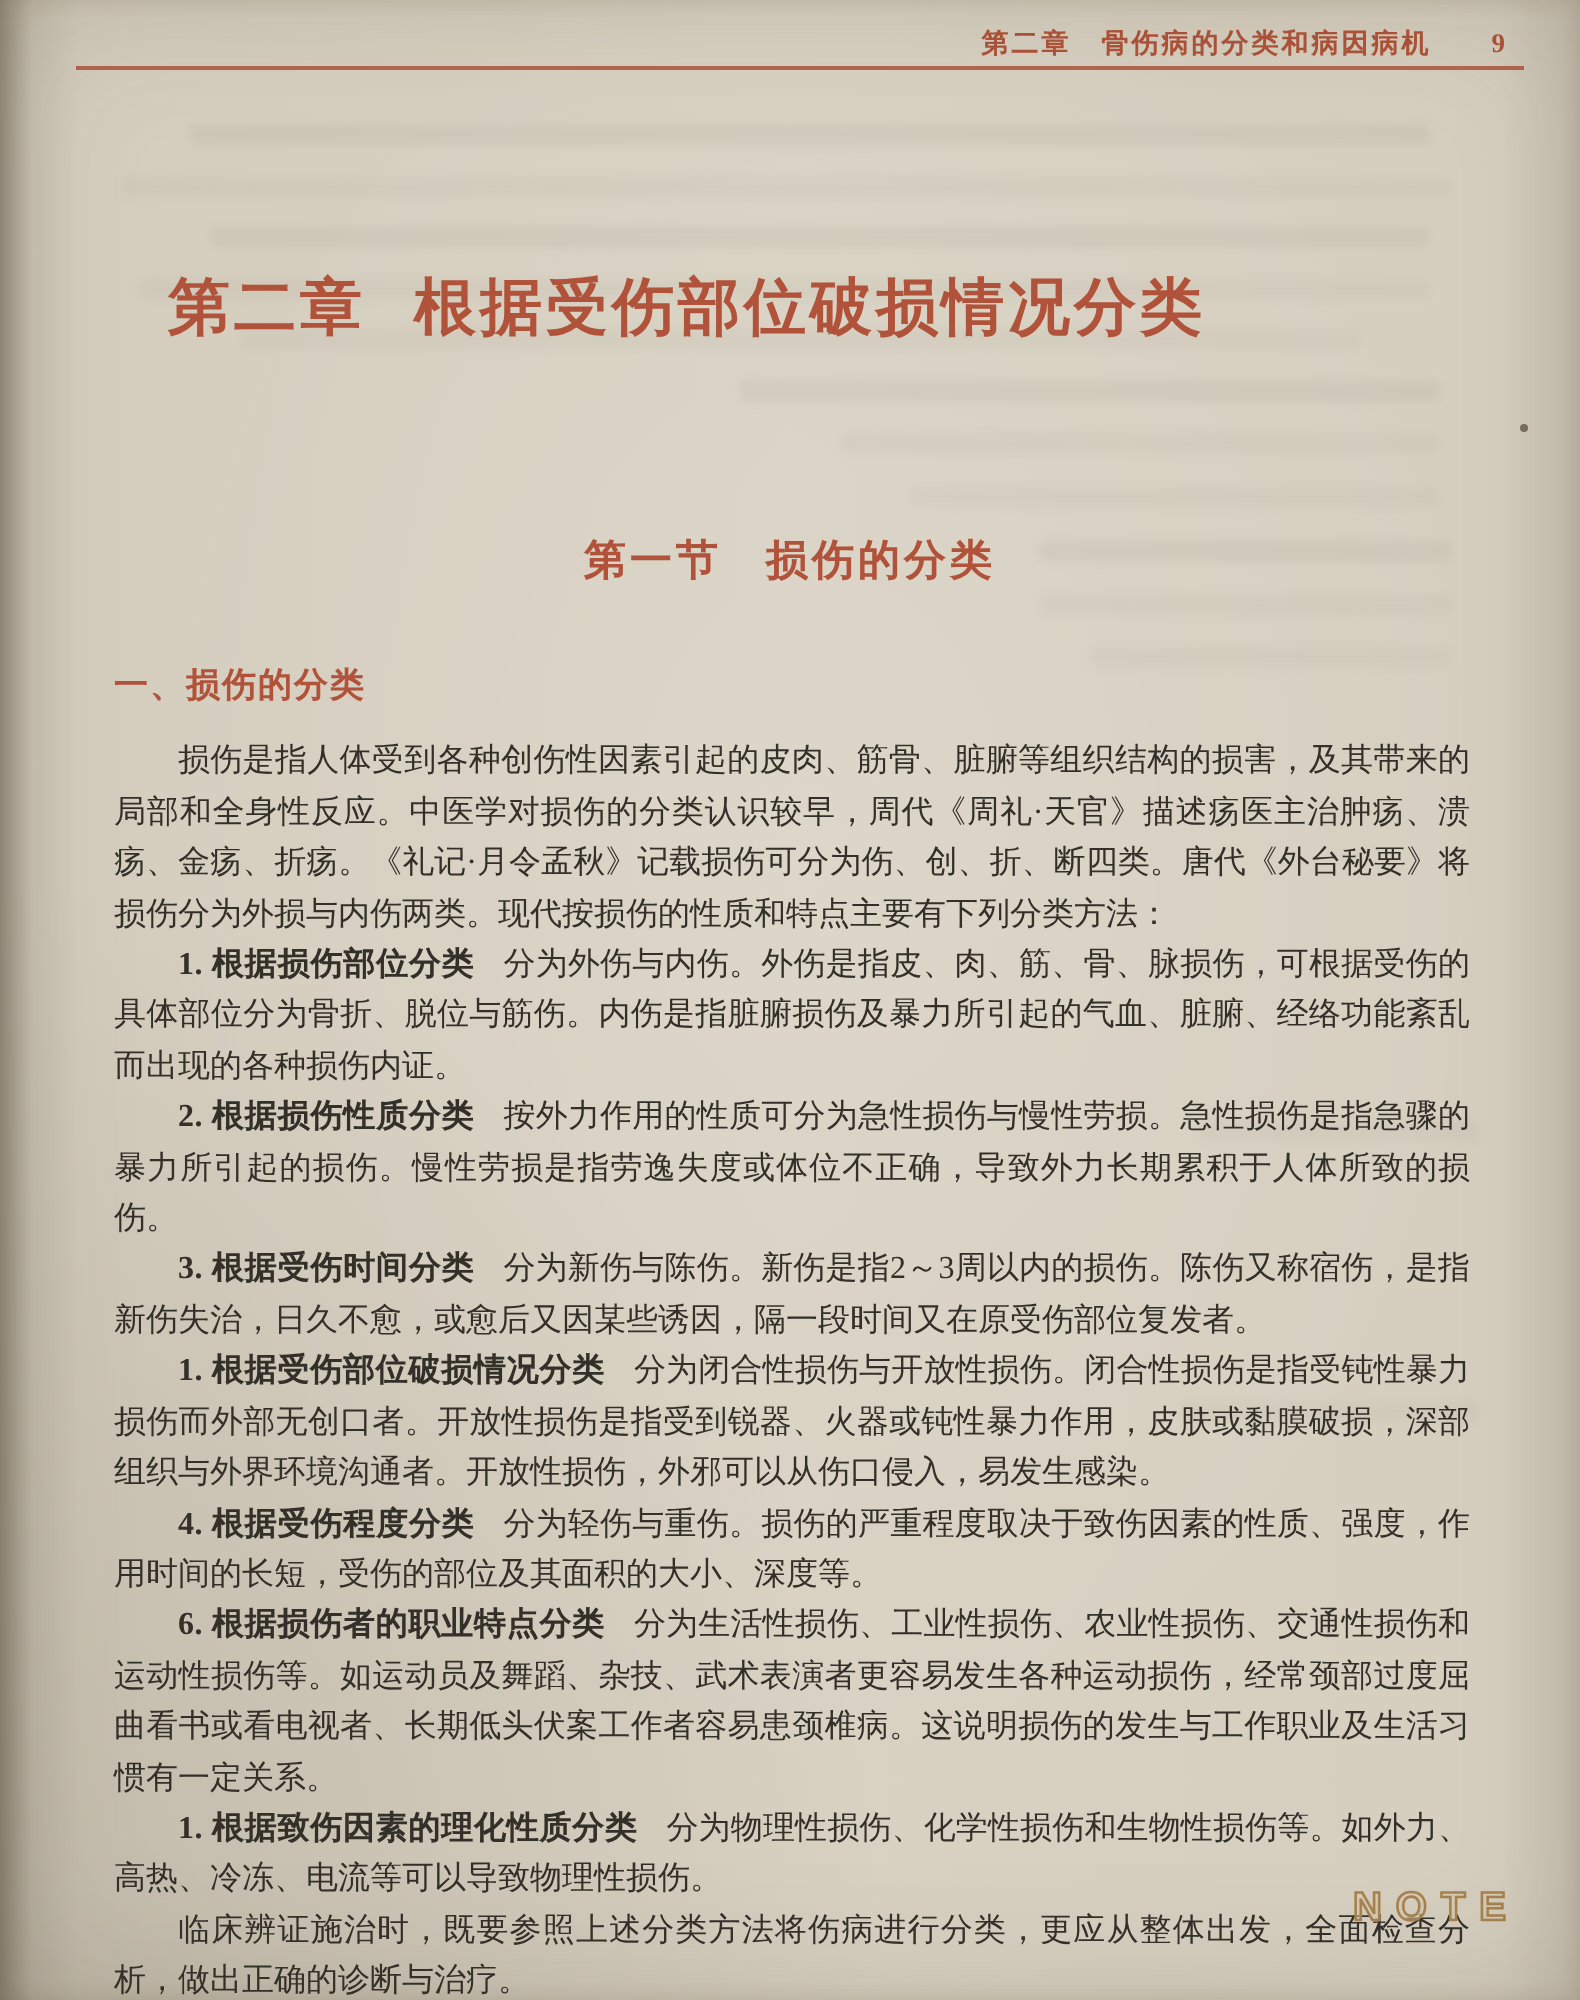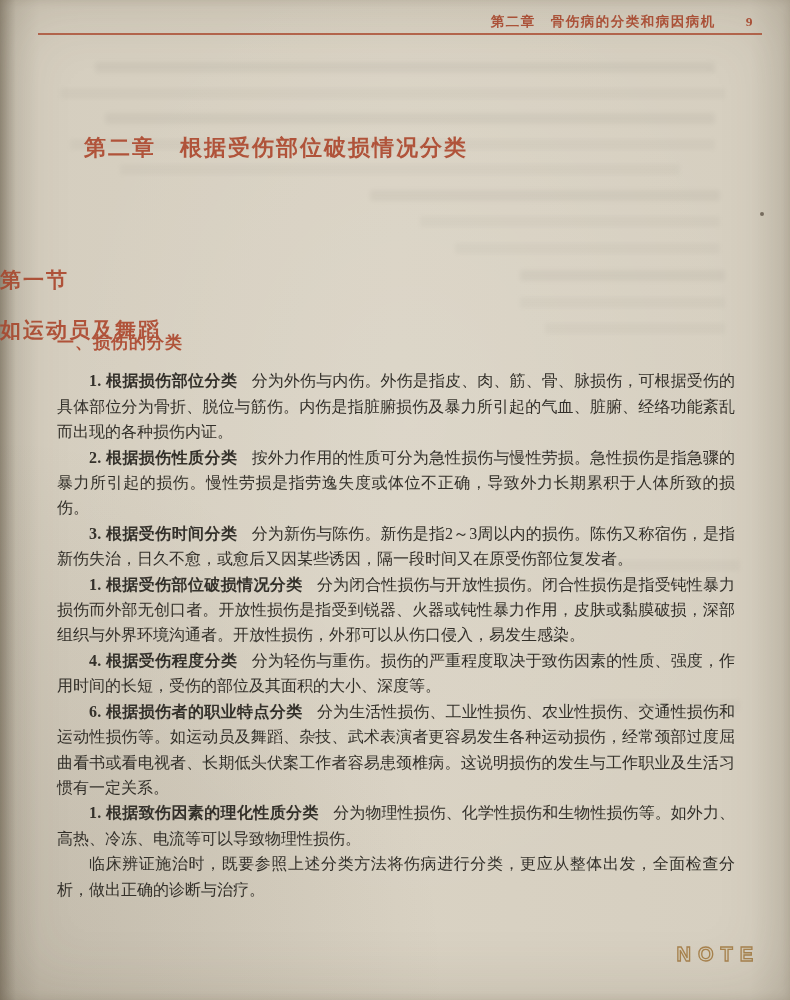--- a/index.html
+++ b/index.html
@@ -47,28 +47,28 @@
   .header-rule {
     position: absolute; top: 33px; left: 38px; right: 28px; height: 2px;
     background: var(--color-accent, #b0533a); opacity: 0.85;
   }
 
   
   .chapter-title {
     position: absolute; top: 133px; left: 84px; margin: 0;
     display: flex; gap: 24px;
     color: var(--color-accent, #b0533a);
-    font-size: 22px; font-weight: bold; letter-spacing: 2px;
+    font-size: 31px; font-weight: bold; letter-spacing: 2px;
     white-space: nowrap;
   }
   .section-title {
     position: absolute; top: 266px; left: 0; right: 0; margin: 0;
     display: flex; justify-content: center; gap: 22px;
     color: var(--color-accent, #b0533a);
-    font-size: 21px; font-weight: bold; letter-spacing: 2px; flex-direction: column;
+    font-size: 21px; font-weight: bold; letter-spacing: 2px;
   }
 
   
   .body-text {
     position: absolute; top: 330px; left: 57px; width: 678px;
     font-size: 16px; line-height: 25.4px;
     text-align: justify;
     color: var(--color-ink, #33302a);
   }
   .subsection-title {
@@ -119,25 +119,26 @@
   </header>
   <div class="header-rule"></div>
 
   <h1 class="chapter-title">
     <span>第二章</span>
     <span>根据受伤部位破损情况分类</span>
   </h1>
 
   <h2 class="section-title">
     <span>第一节</span>
-    <span>如运动员及舞蹈</span>
+    <span>损伤的分类</span>
   </h2>
 
   <main class="body-text">
     <h3 class="subsection-title">一、损伤的分类</h3>
+    <p class="para">损伤是指人体受到各种创伤性因素引起的皮肉、筋骨、脏腑等组织结构的损害，及其带来的局部和全身性反应。中医学对损伤的分类认识较早，周代《周礼·天官》描述疡医主治肿疡、溃疡、金疡、折疡。《礼记·月令孟秋》记载损伤可分为伤、创、折、断四类。唐代《外台秘要》将损伤分为外损与内伤两类。现代按损伤的性质和特点主要有下列分类方法：</p>
     <div id="classification-list">
   <p class="para"><span class="item-label">1. 根据损伤部位分类</span><span>分为外伤与内伤。外伤是指皮、肉、筋、骨、脉损伤，可根据受伤的具体部位分为骨折、脱位与筋伤。内伤是指脏腑损伤及暴力所引起的气血、脏腑、经络功能紊乱而出现的各种损伤内证。</span></p>
 
   <p class="para"><span class="item-label">2. 根据损伤性质分类</span><span>按外力作用的性质可分为急性损伤与慢性劳损。急性损伤是指急骤的暴力所引起的损伤。慢性劳损是指劳逸失度或体位不正确，导致外力长期累积于人体所致的损伤。</span></p>
 
   <p class="para"><span class="item-label">3. 根据受伤时间分类</span><span>分为新伤与陈伤。新伤是指2～3周以内的损伤。陈伤又称宿伤，是指新伤失治，日久不愈，或愈后又因某些诱因，隔一段时间又在原受伤部位复发者。</span></p>
 
   <p class="para"><span class="item-label">1. 根据受伤部位破损情况分类</span><span>分为闭合性损伤与开放性损伤。闭合性损伤是指受钝性暴力损伤而外部无创口者。开放性损伤是指受到锐器、火器或钝性暴力作用，皮肤或黏膜破损，深部组织与外界环境沟通者。开放性损伤，外邪可以从伤口侵入，易发生感染。</span></p>
 
   <p class="para"><span class="item-label">4. 根据受伤程度分类</span><span>分为轻伤与重伤。损伤的严重程度取决于致伤因素的性质、强度，作用时间的长短，受伤的部位及其面积的大小、深度等。</span></p>

